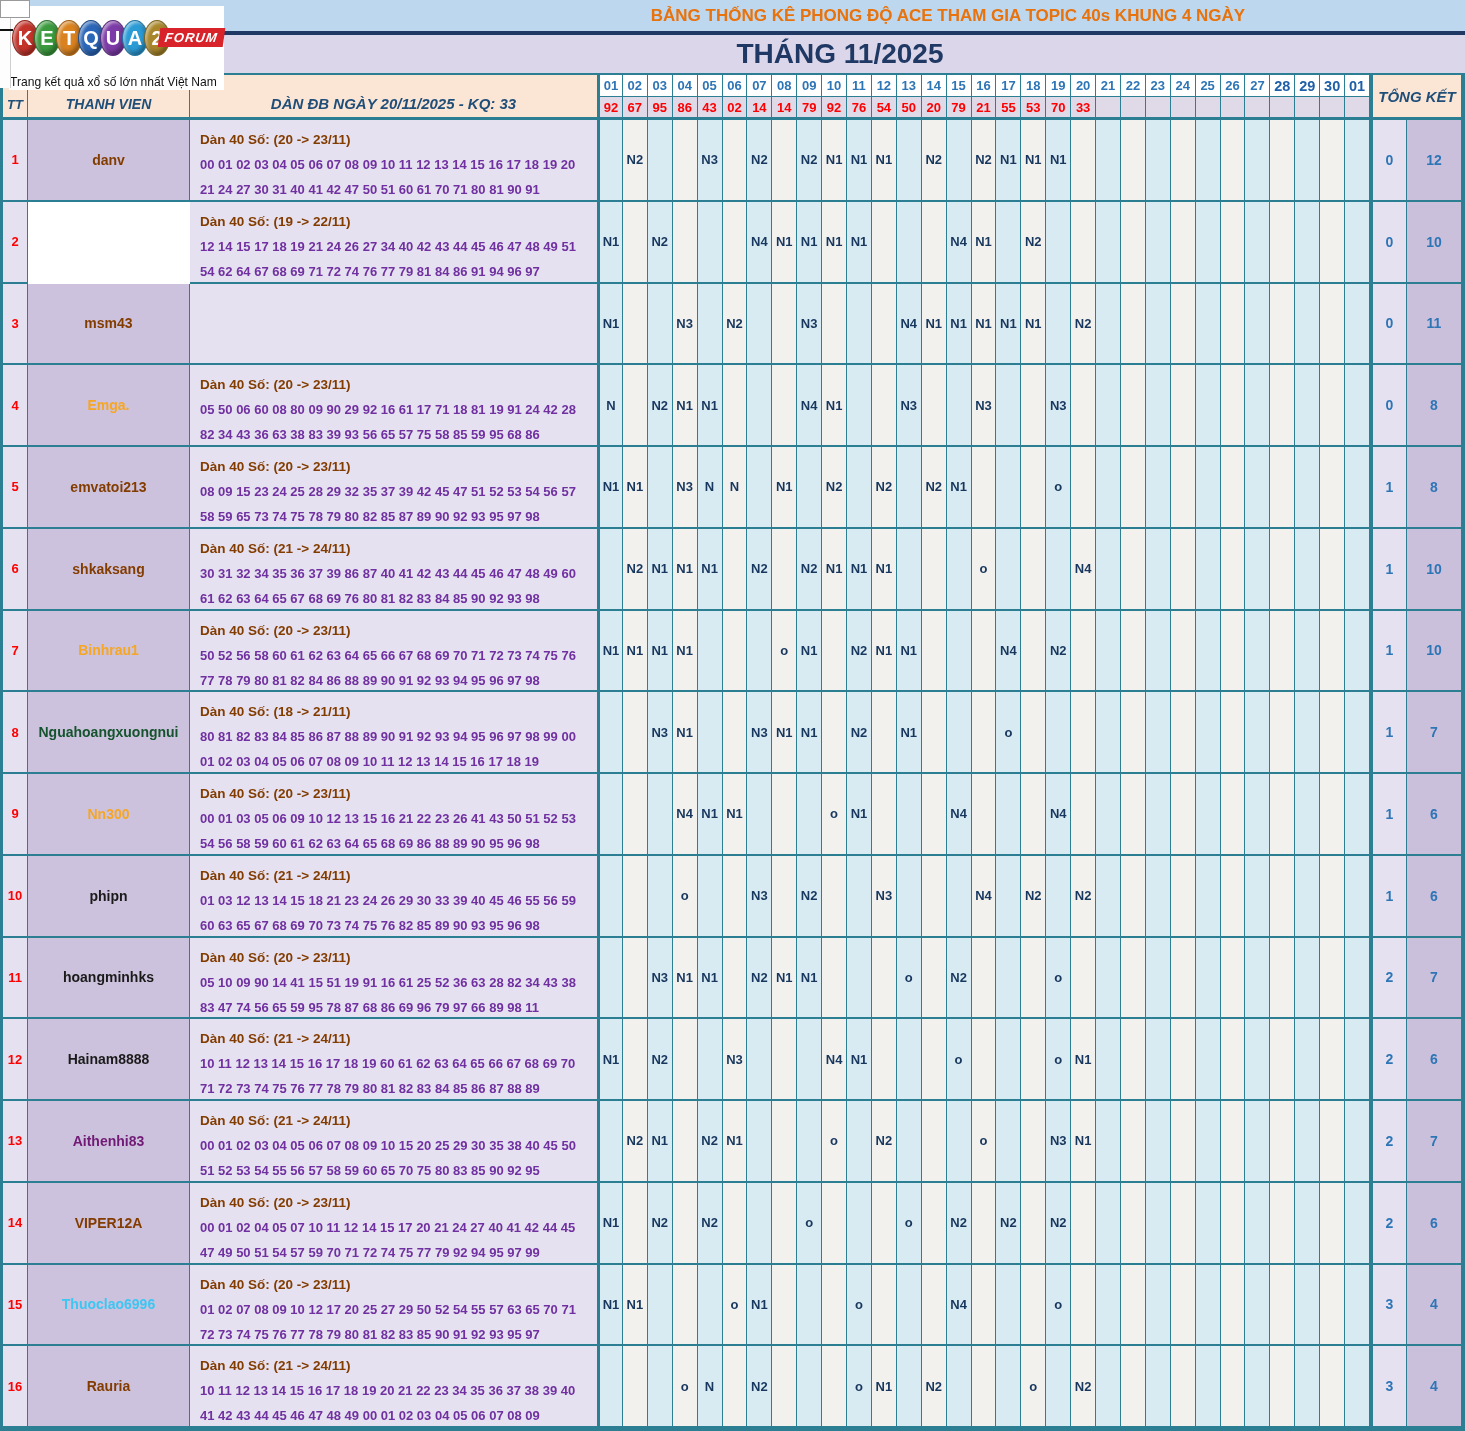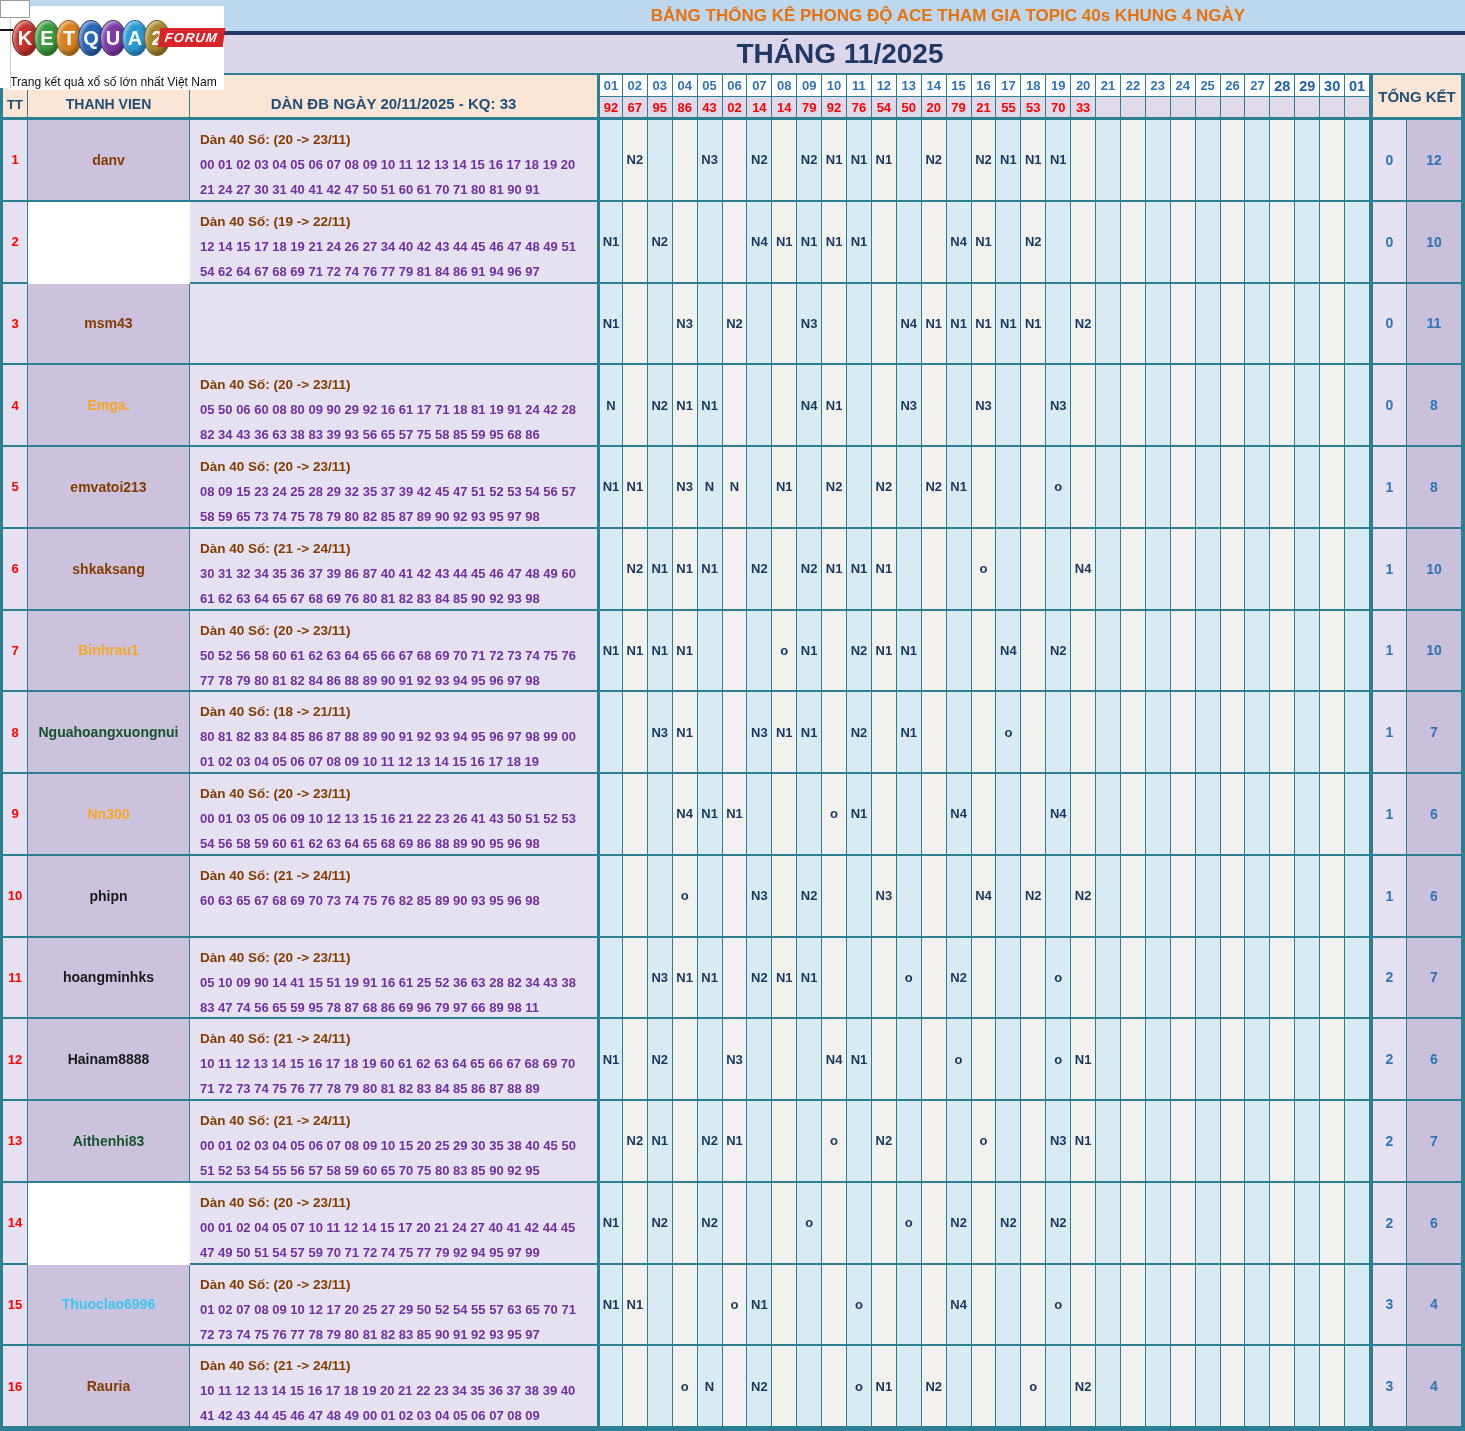--- a/index.html
+++ b/index.html
@@ -43,21 +43,21 @@
 
   
   #sheet{position:absolute;left:0;top:73px;width:1465px;height:1358px;box-sizing:border-box;
     border:3px solid var(--teal);border-top:2px solid var(--teal);
     display:grid;
     grid-template-columns:25px 162px 408px repeat(31,1fr) 37px 55px;
     grid-template-rows:22px 23px repeat(16,1fr);
     background:#fff;}
   .cell{box-sizing:border-box;border-right:1px solid var(--teal);border-bottom:1px solid var(--teal);
     display:flex;align-items:center;justify-content:center;overflow:hidden;}
-  .th-peach{background:var(--peach);color:#1f4e79;font-weight:bold;border-bottom:3px solid var(--teal);}
+  .th-peach{background:var(--peach);color:#1f4e79;font-weight:bold;border-bottom:3px solid var(--teal);font-style:italic;}
   .th-bottom{align-items:flex-end;padding-bottom:5px;}
   .th-tt{font-size:13px;}
   .th-member{font-size:14px;}
   .th-dan{font-size:15px;}
   .th-total{font-size:15px;border-left:3px solid var(--teal);}
   .hdr-day{background:#fff;color:#2e75b6;font-weight:bold;font-size:13px;border-bottom:1px solid var(--teal);}
   .hd-bold{font-size:14.5px;color:#1f5fa8;}
   .kq{background:var(--kqbg);color:#f00;font-weight:bold;font-size:13px;border-bottom:3px solid var(--teal);}
   .tt-cell{background:var(--lav);color:#f00;font-weight:bold;font-size:13px;border-bottom:2px solid var(--teal);}
   .member-cell{background:var(--purp);font-weight:bold;font-size:14px;border-bottom:2px solid var(--teal);text-align:center;}
@@ -526,20 +526,21 @@
       <div class="cell mark even" style="grid-area: 11 / 31;"></div>
       <div class="cell mark odd" style="grid-area: 11 / 32;"></div>
       <div class="cell mark even" style="grid-area: 11 / 33;"></div>
       <div class="cell mark odd" style="grid-area: 11 / 34;"></div>
       <div class="cell tot1" style="grid-area: 11 / 35;">1</div>
       <div class="cell tot2" style="grid-area: 11 / 36;">6</div>
       <div class="cell tt-cell" style="grid-area: 12 / 1;">10</div>
       <div class="cell member-cell" style="grid-area: 12 / 2; color: rgb(26, 26, 26);">phipn</div>
       <div class="cell dan-cell" style="grid-area: 12 / 3;">
         <div class="dan-title">Dàn 40 Số: (21 -&gt; 24/11)</div>
+        <div class="dan-nums">01 03 12 13 14 15 18 21 23 24 26 29 30 33 39 40 45 46 55 56 59</div>
         <div class="dan-nums">60 63 65 67 68 69 70 73 74 75 76 82 85 89 90 93 95 96 98</div>
       </div>
       <div class="cell mark odd bl2" style="grid-area: 12 / 4;"></div>
       <div class="cell mark even" style="grid-area: 12 / 5;"></div>
       <div class="cell mark odd" style="grid-area: 12 / 6;"></div>
       <div class="cell mark even" style="grid-area: 12 / 7;">o</div>
       <div class="cell mark odd" style="grid-area: 12 / 8;"></div>
       <div class="cell mark even" style="grid-area: 12 / 9;"></div>
       <div class="cell mark odd" style="grid-area: 12 / 10;">N3</div>
       <div class="cell mark even" style="grid-area: 12 / 11;"></div>
@@ -642,21 +643,21 @@
       <div class="cell mark odd" style="grid-area: 14 / 28;"></div>
       <div class="cell mark even" style="grid-area: 14 / 29;"></div>
       <div class="cell mark odd" style="grid-area: 14 / 30;"></div>
       <div class="cell mark even" style="grid-area: 14 / 31;"></div>
       <div class="cell mark odd" style="grid-area: 14 / 32;"></div>
       <div class="cell mark even" style="grid-area: 14 / 33;"></div>
       <div class="cell mark odd" style="grid-area: 14 / 34;"></div>
       <div class="cell tot1" style="grid-area: 14 / 35;">2</div>
       <div class="cell tot2" style="grid-area: 14 / 36;">6</div>
       <div class="cell tt-cell" style="grid-area: 15 / 1;">13</div>
-      <div class="cell member-cell" style="grid-area: 15 / 2; color: #14532d;">Aithenhi83</div>
+      <div class="cell member-cell" style="grid-area: 15 / 2; color: #701a75;">Aithenhi83</div>
       <div class="cell dan-cell" style="grid-area: 15 / 3;">
         <div class="dan-title">Dàn 40 Số: (21 -&gt; 24/11)</div>
         <div class="dan-nums">00 01 02 03 04 05 06 07 08 09 10 15 20 25 29 30 35 38 40 45 50</div>
         <div class="dan-nums">51 52 53 54 55 56 57 58 59 60 65 70 75 80 83 85 90 92 95</div>
       </div>
       <div class="cell mark odd bl2" style="grid-area: 15 / 4;"></div>
       <div class="cell mark even" style="grid-area: 15 / 5;">N2</div>
       <div class="cell mark odd" style="grid-area: 15 / 6;">N1</div>
       <div class="cell mark even" style="grid-area: 15 / 7;"></div>
       <div class="cell mark odd" style="grid-area: 15 / 8;">N2</div>
@@ -682,20 +683,21 @@
       <div class="cell mark odd" style="grid-area: 15 / 28;"></div>
       <div class="cell mark even" style="grid-area: 15 / 29;"></div>
       <div class="cell mark odd" style="grid-area: 15 / 30;"></div>
       <div class="cell mark even" style="grid-area: 15 / 31;"></div>
       <div class="cell mark odd" style="grid-area: 15 / 32;"></div>
       <div class="cell mark even" style="grid-area: 15 / 33;"></div>
       <div class="cell mark odd" style="grid-area: 15 / 34;"></div>
       <div class="cell tot1" style="grid-area: 15 / 35;">2</div>
       <div class="cell tot2" style="grid-area: 15 / 36;">7</div>
       <div class="cell tt-cell" style="grid-area: 16 / 1;">14</div>
+      <div class="cell member-cell" style="grid-area: 16 / 2; color: rgb(131, 60, 0);">VIPER12A</div>
       <div class="cell dan-cell" style="grid-area: 16 / 3;">
         <div class="dan-title">Dàn 40 Số: (20 -&gt; 23/11)</div>
         <div class="dan-nums">00 01 02 04 05 07 10 11 12 14 15 17 20 21 24 27 40 41 42 44 45</div>
         <div class="dan-nums">47 49 50 51 54 57 59 70 71 72 74 75 77 79 92 94 95 97 99</div>
       </div>
       <div class="cell mark odd bl2" style="grid-area: 16 / 4;">N1</div>
       <div class="cell mark even" style="grid-area: 16 / 5;"></div>
       <div class="cell mark odd" style="grid-area: 16 / 6;">N2</div>
       <div class="cell mark even" style="grid-area: 16 / 7;"></div>
       <div class="cell mark odd" style="grid-area: 16 / 8;">N2</div>

